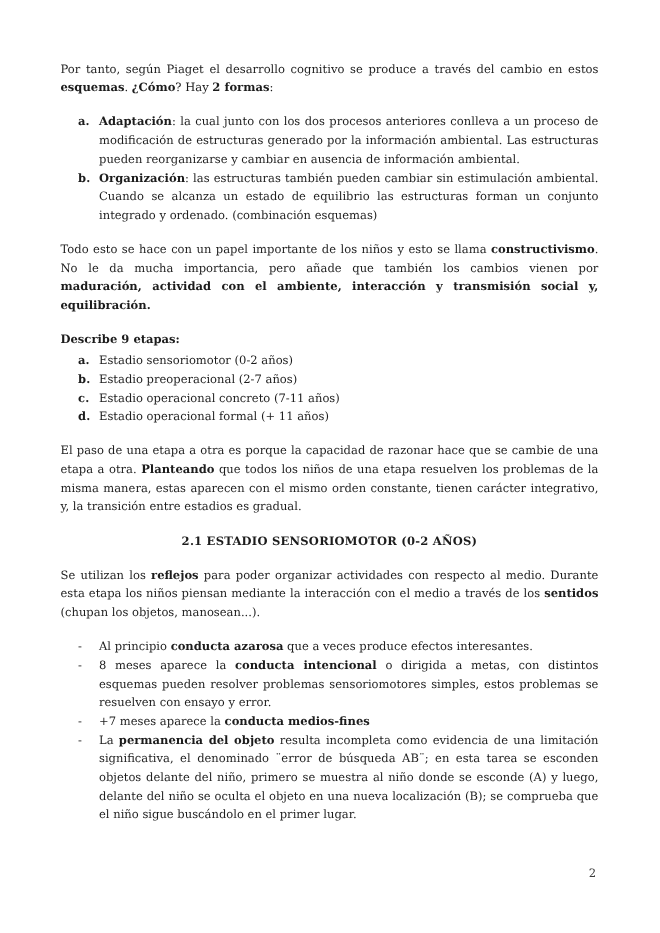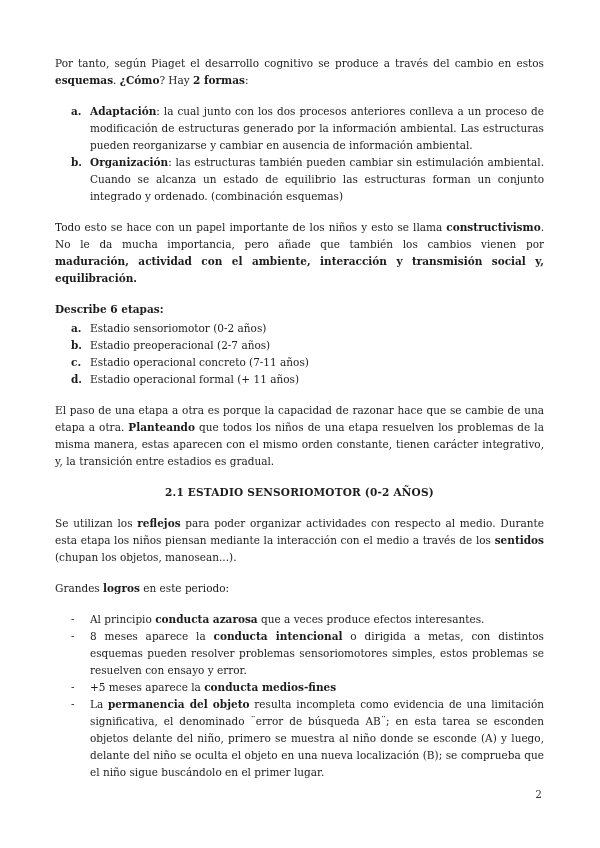--- a/index.html
+++ b/index.html
@@ -80,21 +80,21 @@
       <span class="content"><b>Adaptación</b><span>: la cual junto con los dos procesos anteriores conlleva a un proceso de modificación de estructuras generado por la información ambiental. Las estructuras pueden reorganizarse y cambiar en ausencia de información ambiental.</span></span>
     </div>
     <div class="li">
       <span class="marker">b.</span>
       <span class="content"><b>Organización</b><span>: las estructuras también pueden cambiar sin estimulación ambiental. Cuando se alcanza un estado de equilibrio las estructuras forman un conjunto integrado y ordenado. (combinación esquemas)</span></span>
     </div>
   </div>
 
   <p class="para"><span>Todo esto se hace con un papel importante de los niños y esto se llama </span><b>constructivismo</b><span>. No le da mucha importancia, pero añade que también los cambios vienen por </span><b>maduración, actividad con el ambiente, interacción y transmisión social y, equilibración.</b></p>
 
-  <p class="para tight bold">Describe 6 etapas:</p>
+  <p class="para tight bold">Describe 9 etapas:</p>
 
   <div class="list">
     <div class="li all-bold">
       <span class="marker">a.</span>
       <span class="content">Estadio sensoriomotor (0-2 años)</span>
     </div>
     <div class="li all-bold">
       <span class="marker">b.</span>
       <span class="content">Estadio preoperacional (2-7 años)</span>
     </div>
@@ -107,34 +107,33 @@
       <span class="content">Estadio operacional formal (+ 11 años)</span>
     </div>
   </div>
 
   <p class="para"><span>El paso de una etapa a otra es porque la capacidad de razonar hace que se cambie de una etapa a otra. </span><b>Planteando</b><span> que todos los niños de una etapa resuelven los problemas de la misma manera, estas aparecen con el mismo orden constante, tienen carácter integrativo, y, la transición entre estadios es gradual.</span></p>
 
   <h2 class="heading">2.1 ESTADIO SENSORIOMOTOR (0-2 AÑOS)</h2>
 
   <p class="para"><span>Se utilizan los </span><b>reflejos</b><span> para poder organizar actividades con respecto al medio. Durante esta etapa los niños piensan mediante la interacción con el medio a través de los </span><b>sentidos</b><span> (chupan los objetos, manosean...).</span></p>
 
-  <p class="para"><span>Grandes </span><b>logros</b><span> en este periodo:</span></p>
 
   <div class="list">
     <div class="li">
       <span class="marker plain">-</span>
       <span class="content"><span>Al principio </span><b>conducta azarosa</b><span> que a veces produce efectos interesantes.</span></span>
     </div>
     <div class="li">
       <span class="marker plain">-</span>
       <span class="content"><span>8 meses aparece la </span><b>conducta intencional</b><span> o dirigida a metas, con distintos esquemas pueden resolver problemas sensoriomotores simples, estos problemas se resuelven con ensayo y error.</span></span>
     </div>
     <div class="li">
       <span class="marker plain">-</span>
-      <span class="content"><span>+5 meses aparece la </span><b>conducta medios-fines</b></span>
+      <span class="content"><span>+7 meses aparece la </span><b>conducta medios-fines</b></span>
     </div>
     <div class="li">
       <span class="marker plain">-</span>
       <span class="content"><span>La </span><b>permanencia del objeto</b><span> resulta incompleta como evidencia de una limitación significativa, el denominado ¨error de búsqueda AB¨; en esta tarea se esconden objetos delante del niño, primero se muestra al niño donde se esconde (A) y luego, delante del niño se oculta el objeto en una nueva localización (B); se comprueba que el niño sigue buscándolo en el primer lugar.</span></span>
     </div>
   </div>
 
   <div class="page-number">2</div>
 
 </div>

